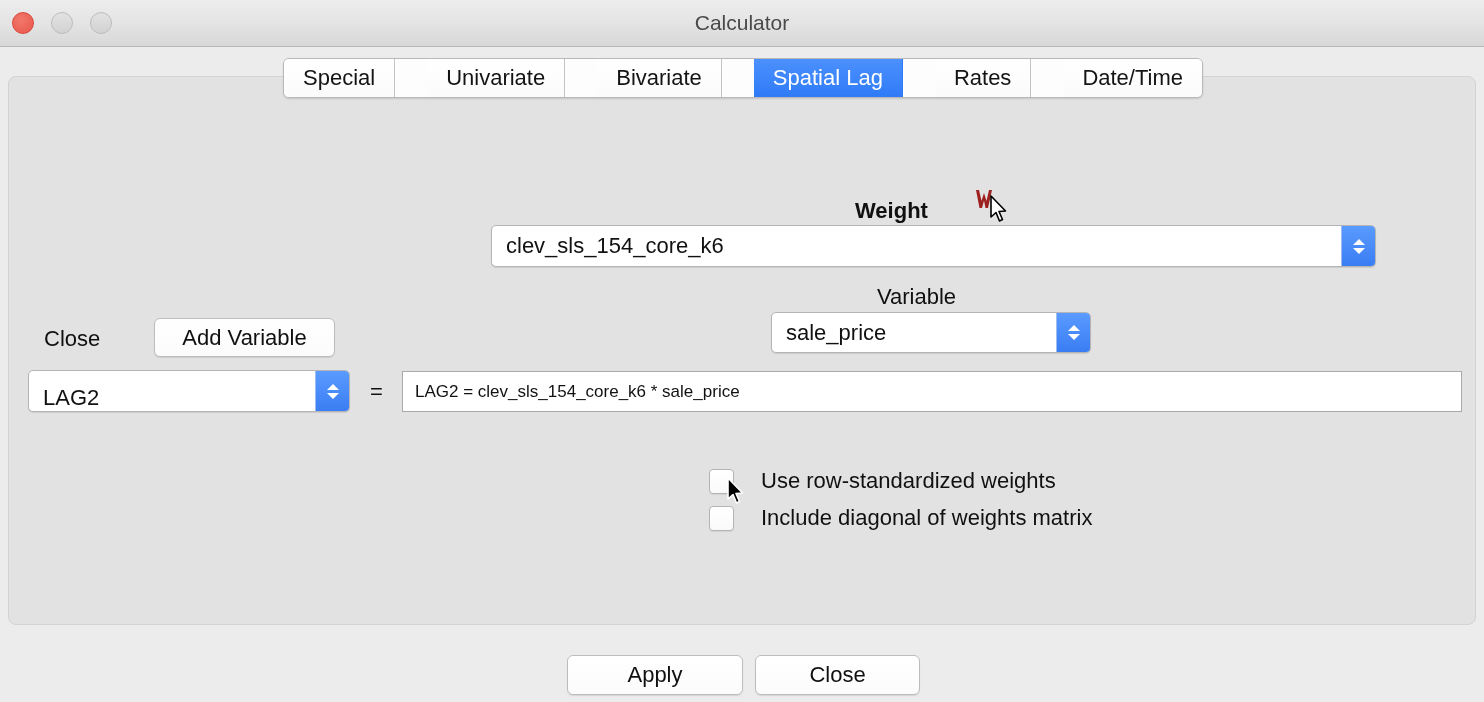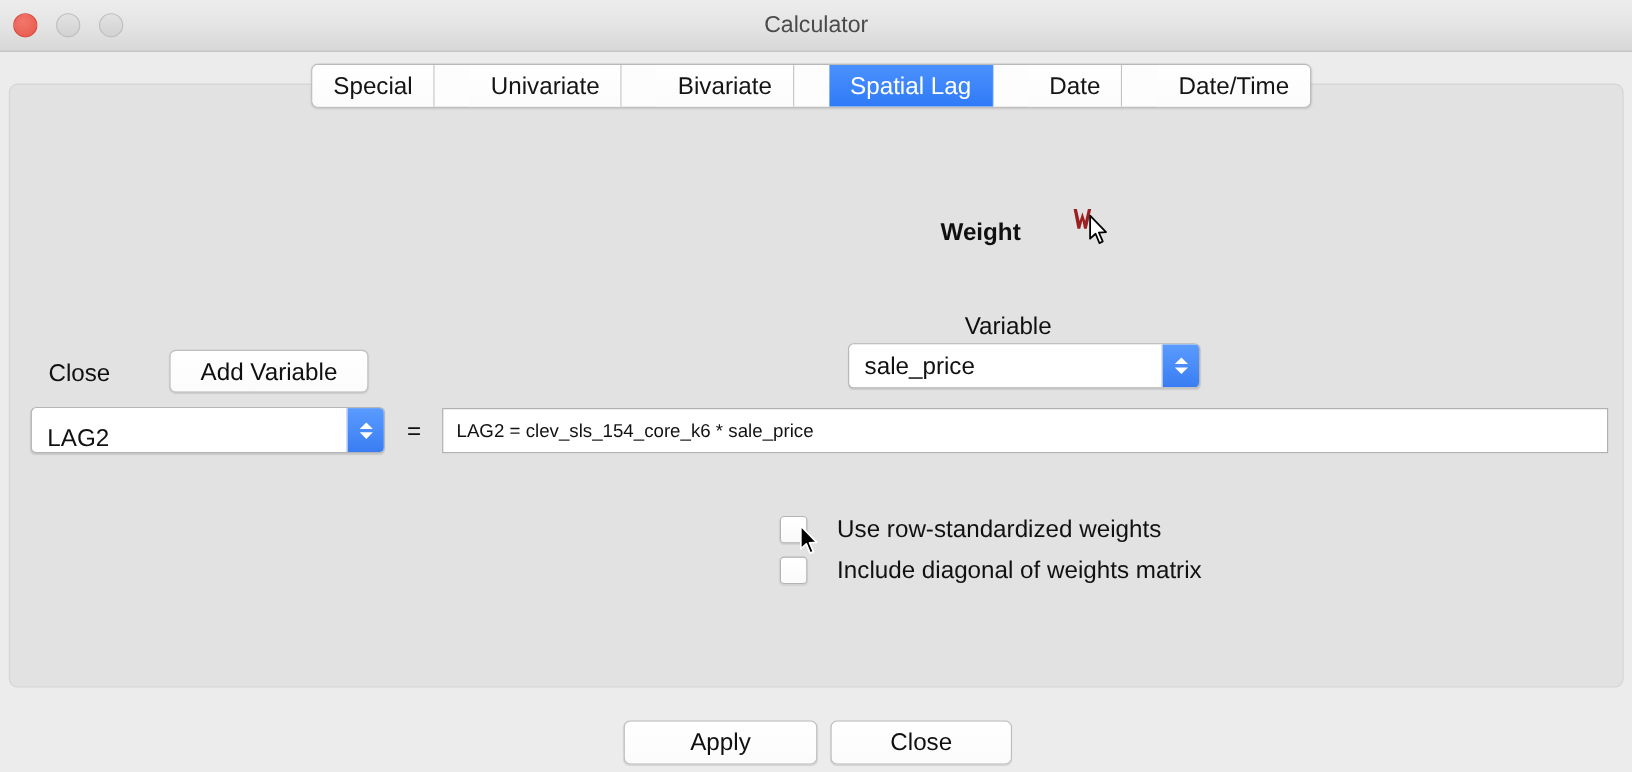--- a/index.html
+++ b/index.html
@@ -234,32 +234,39 @@
     <div class="title">Calculator</div>
   </div>
 
   <div class="panel"></div>
 
   <div class="tabbar">
     <div class="tab">Special</div>
     <div class="tab">Univariate</div>
     <div class="tab">Bivariate</div>
     <div class="tab active">Spatial Lag</div>
-    <div class="tab">Date</div>
+    <div class="tab">Rates</div>
     <div class="tab">Date/Time</div>
   </div>
 
   <div class="lbl" id="weight-label">Weight</div>
   <svg class="w-icon" id="weight-icon" viewBox="0 0 26 22">
     <path d="M1 2 L4 2 L6.5 13 L9 5 L11.5 13 L14 2 L17 2 L13 20 L10.5 20 L9 12.5 L7 20 L4.5 20 Z" fill="#9d2020"></path>
   </svg>
   <svg class="cursor" id="cursor-weight" viewBox="0 0 20 29">
     <path d="M2 1 L2 22 L7 17.5 L10.5 26 L13.5 24.5 L10 16.5 L16.5 16 Z" fill="#ffffff" stroke="#000000" stroke-width="1.6" stroke-linejoin="round"></path>
   </svg>
 
+  <div class="combo" id="weight-combo">
+    <div class="combo-value">clev_sls_154_core_k6</div>
+    <div class="stepper">
+      <div class="chev chev-up"></div>
+      <div class="chev chev-down"></div>
+    </div>
+  </div>
 
   <div class="lbl" id="variable-label">Variable</div>
   <div class="combo" id="variable-combo">
     <div class="combo-value">sale_price</div>
     <div class="stepper">
       <div class="chev chev-up"></div>
       <div class="chev chev-down"></div>
     </div>
   </div>
 

